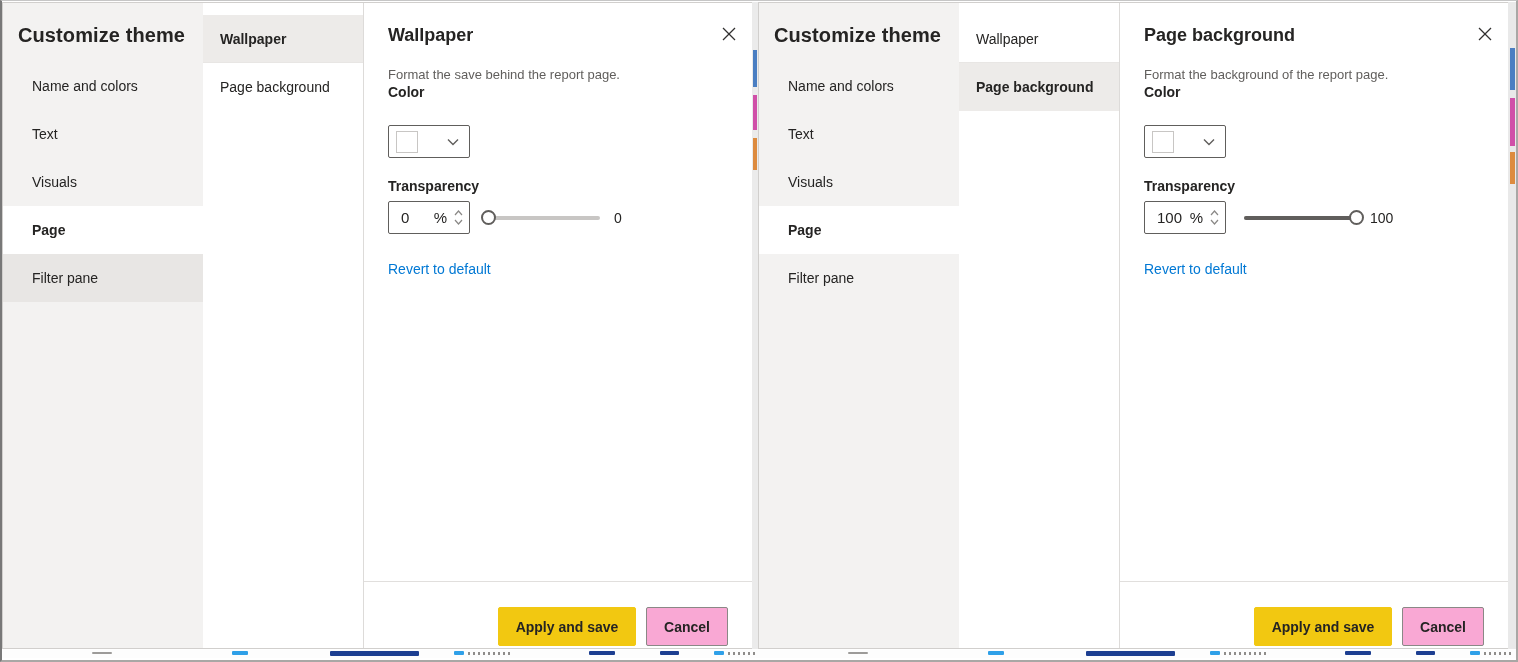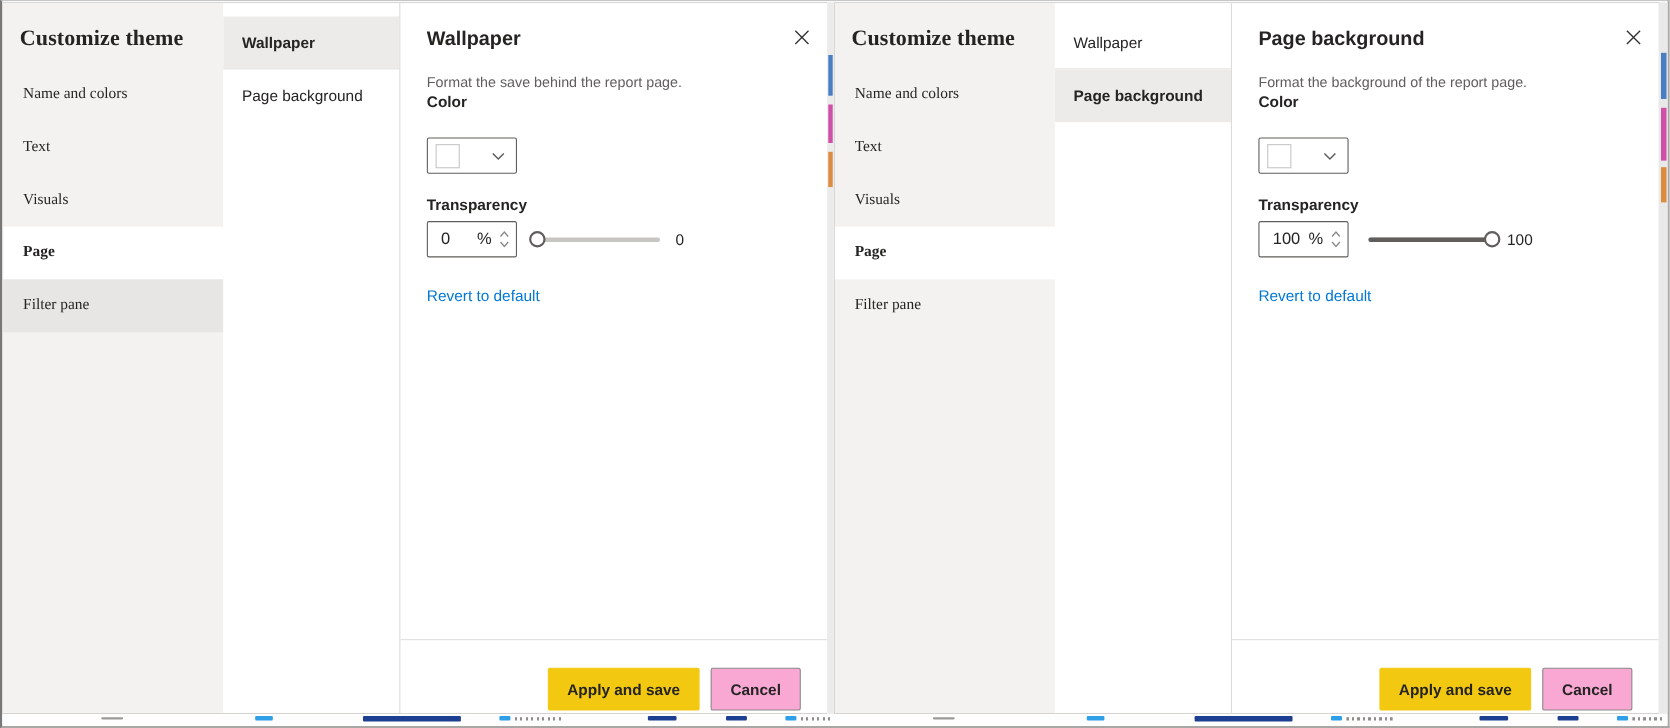--- a/index.html
+++ b/index.html
@@ -14,24 +14,24 @@
   }
 
   .dialog {
     position:absolute; top:1px; width:750px; height:647px;
     background:#ffffff; border:1px solid #d1cfcd;
   }
   .dialog.left  { left:0; }
   .dialog.right { left:756px; }
 
   
-  .sidebar { position:absolute; left:0; top:0; width:200px; height:100%; background:#f3f2f1;font-family:Liberation Serif, serif; }
+  .sidebar { position:absolute; left:0; top:0; width:200px; height:100%; background:#f3f2f1; }
   .sidebar-title { padding:21px 0 0 15px; font-size:20px; font-weight:700; letter-spacing:.1px; color:#252423; }
   .sidebar-items { position:absolute; top:59px; left:0; right:0; }
-  .side-item { height:48px; line-height:48px; padding-left:18px; font-size:14px; color:#252423; cursor:pointer; }
+  .side-item { height:48px; line-height:48px; padding-left:29px; font-size:14px; color:#252423; cursor:pointer; }
   .side-item.selected { background:#ffffff; font-weight:700; }
   .side-item.hovered  { background:#e8e6e4; }
 
   
   .tabcol { position:absolute; left:200px; top:0; width:160px; height:100%; background:#ffffff; }
   .tab-item { height:48px; line-height:48px; padding-left:17px; font-size:14px; color:#252423; cursor:pointer; }
   .tab-item.first { margin-top:12px; border-bottom:1px solid #e8e6e4; }
   .tab-item.selected { background:#edebe9; font-weight:700; }
 
   

